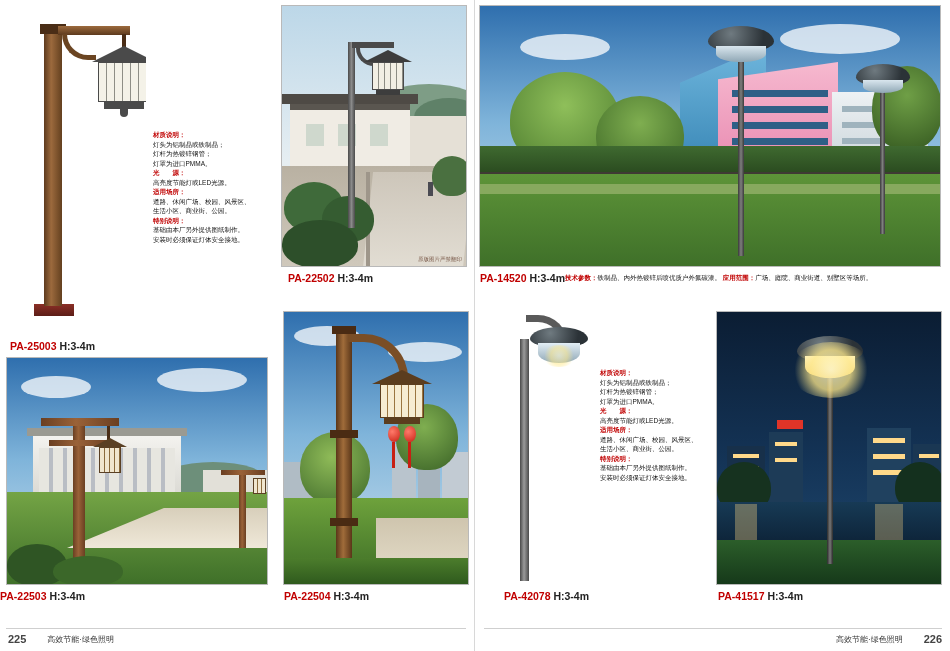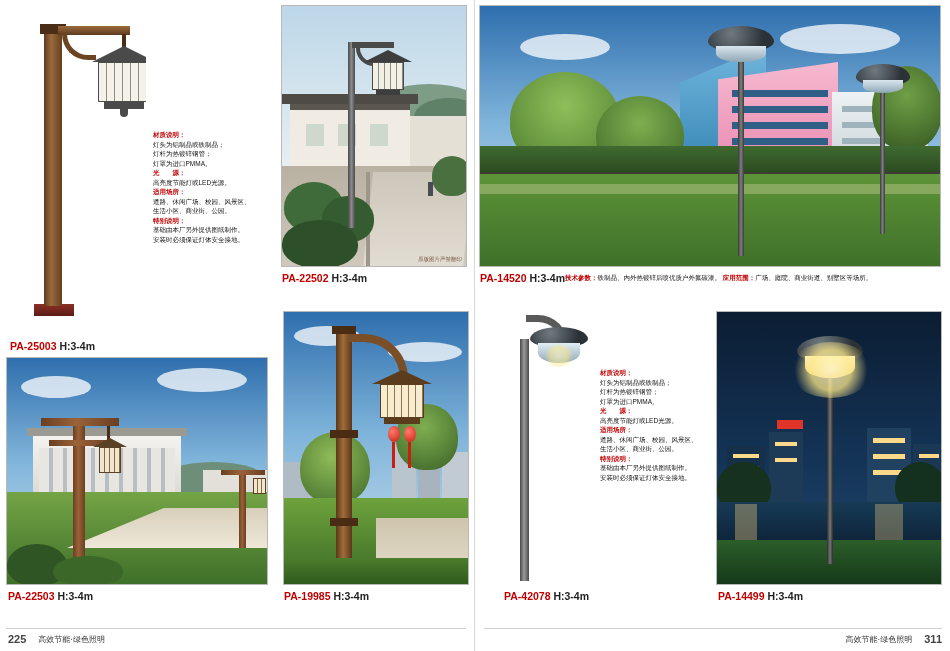--- a/index.html
+++ b/index.html
@@ -51,21 +51,21 @@
     position:absolute;
     font-size:6.5px;
     color:#111;
     white-space:nowrap;
   }
   .technote .hd { color:#c00000; font-weight:bold; }
   
   .footer-left, .footer-right {
     position:absolute; bottom:6px;
     font-size:8px; color:#333;
-    display:flex; align-items:center; gap:12px;
+    display:flex; align-items:center; gap:21px;
   }
   .footer-left { left:8px; }
   .footer-right { right:8px; }
   .pageno {
     font-size:11px; font-weight:bold; color:#444;
   }
   
   .sky { position:absolute; left:0; top:0; right:0; bottom:0; }
   .g-sky-blue { background:linear-gradient(#2f6fae 0%, #7fb4da 45%, #cfe3ef 100%); }
   .g-sky-pale { background:linear-gradient(#bcd7e8 0%,#e6eef2 60%,#dfe7e4 100%); }
@@ -177,21 +177,21 @@
     <div class="pole" style="left:66px; top:36px; width:7px; height:186px; background:linear-gradient(90deg,#4a4a4a,#8a8a8a 50%,#4a4a4a);"></div>
     <div class="pole" style="left:70px; top:36px; width:42px; height:6px; background:#4a4a4a;"></div>
     <div style="position:absolute; left:74px; top:42px; width:24px; height:18px; border-left:4px solid #4a4a4a; border-bottom:4px solid #4a4a4a; border-radius:0 0 0 18px;"></div>
     <div class="lamp-roof" style="left:82px; top:44px; border-left-width:24px; border-right-width:24px; border-bottom-width:12px; border-bottom-color:#3d3d3d;"></div>
     <div class="lamp-box" style="left:90px; top:56px; width:32px; height:28px; background:repeating-linear-gradient(90deg,#f2efe4 0 5px,#8d8d84 5px 6px);"></div>
     <div style="position:absolute; left:94px; top:84px; width:24px; height:5px; background:#3d3d3d;"></div>
 
     <div style="position:absolute; left:146px; top:176px; width:5px; height:14px; background:#4a4a52;"></div>
     <div class="smalltext" style="right:4px; bottom:3px;">原版图片严禁翻印</div>
   </div>
-  <div class="cap" style="left:282px; top:272px;">
+  <div class="cap" style="left:288px; top:272px;">
     <span>PA-22502</span> <span class="dim">H:3-4m</span>
   </div>
 
   <div class="photo" style="left:479px; top:5px; width:462px; height:262px;">
     <div class="sky g-sky-blue"></div>
     <div class="cloud" style="left:40px; top:28px; width:90px; height:26px;"></div>
     <div class="cloud" style="left:300px; top:18px; width:120px; height:30px;"></div>
 
     <div class="bldg" style="left:200px; top:40px; width:86px; height:108px; background:linear-gradient(#6fb6dd,#3f8cba); clip-path:polygon(0 34%,100% 0,100% 100%,0 100%);"></div>
     <div class="bldg" style="left:238px; top:56px; width:120px; height:96px; background:linear-gradient(#f6b9cf,#ea8fb4); clip-path:polygon(0 18%,100% 0,100% 100%,0 100%);"></div>
@@ -255,21 +255,21 @@
     <div class="lamp-roof" style="left:86px; top:80px; border-left-width:17px; border-right-width:17px; border-bottom-width:9px; border-bottom-color:#5a4024;"></div>
     <div class="lamp-box" style="left:92px; top:89px; width:22px; height:26px; background:repeating-linear-gradient(90deg,#f0e6cf 0 4px,#8a6a3c 4px 5px); border-color:#5a4024;"></div>
 
     <div class="wood" style="left:232px; top:112px; width:7px; height:78px;"></div>
     <div class="wood" style="left:214px; top:112px; width:44px; height:5px;"></div>
     <div class="lamp-box" style="left:246px; top:120px; width:13px; height:16px; background:repeating-linear-gradient(90deg,#f0e6cf 0 3px,#8a6a3c 3px 4px); border-color:#5a4024;"></div>
 
     <div class="tree" style="left:0px; top:186px; width:60px; height:42px; background:#2f5524;"></div>
     <div class="tree" style="left:46px; top:198px; width:70px; height:30px; background:#3b6729;"></div>
   </div>
-  <div class="cap" style="left:8px; top:590px;">
+  <div class="cap" style="left:0; top:590px;">
     <span>PA-22503</span> <span class="dim">H:3-4m</span>
   </div>
 
   <div class="photo" style="left:283px; top:311px; width:186px; height:274px;">
     <div class="sky g-sky-blue"></div>
     <div class="cloud" style="left:10px; top:14px; width:66px; height:20px;"></div>
     <div class="cloud" style="left:104px; top:30px; width:74px; height:20px;"></div>
 
     <div class="bldg" style="left:108px; top:132px; width:24px; height:58px; background:#b9c4cd;"></div>
     <div class="bldg" style="left:134px; top:120px; width:22px; height:70px; background:#a7b4be;"></div>
@@ -295,21 +295,21 @@
     <div style="position:absolute; left:100px; top:106px; width:36px; height:6px; background:#5b3d1e;"></div>
 
     <div class="lantern-red" style="left:104px; top:114px; width:12px; height:16px;"></div>
     <div class="lantern-red" style="left:120px; top:114px; width:12px; height:16px;"></div>
     <div style="position:absolute; left:108px; top:130px; width:3px; height:26px; background:#c81f13;"></div>
     <div style="position:absolute; left:124px; top:130px; width:3px; height:26px; background:#c81f13;"></div>
 
     <div style="position:absolute; left:0; bottom:0; width:186px; height:26px; background:linear-gradient(#4c7d2c,#2f5a1d);"></div>
   </div>
   <div class="cap" style="left:284px; top:590px;">
-    <span>PA-19985</span> <span class="dim">H:3-4m</span>
+    <span>PA-22504</span> <span class="dim">H:3-4m</span>
   </div>
 
   <div class="photo" style="left:486px; top:305px; width:110px; height:280px; border:none; background:#fff;">
 
     <div class="pole" style="left:34px; top:34px; width:9px; height:242px; background:linear-gradient(90deg,#4a4a4a,#9a9a9a 45%,#4a4a4a);"></div>
 
     <div style="position:absolute; left:40px; top:10px; width:42px; height:30px; border-top:7px solid #5a5a5a; border-right:7px solid #5a5a5a; border-radius:0 30px 0 0;"></div>
 
     <div class="dome" style="left:44px; top:22px; width:58px; height:20px;"></div>
     <div style="position:absolute; left:52px; top:38px; width:42px; height:20px; background:linear-gradient(#e2eef5,#90a8b6); border-radius:0 0 50% 50%;"></div>
@@ -360,29 +360,29 @@
     <div style="position:absolute; left:158px; top:192px; width:28px; height:36px; background:rgba(255,214,130,.32);"></div>
 
     <div class="grass" style="height:44px; background:linear-gradient(#2c5e2a,#16391a);"></div>
 
     <div class="pole" style="left:110px; top:52px; width:6px; height:200px; background:linear-gradient(90deg,#2b2b2b,#767676 50%,#2b2b2b);"></div>
     <div class="dome" style="left:80px; top:24px; width:66px; height:26px;"></div>
     <div style="position:absolute; left:88px; top:44px; width:50px; height:22px; background:linear-gradient(#fff6d0,#e8c56a); border-radius:0 0 50% 50%;"></div>
     <div class="glow" style="left:72px; top:30px; width:84px; height:56px; opacity:.75;"></div>
   </div>
   <div class="cap" style="left:718px; top:590px;">
-    <span>PA-14499</span> <span class="dim">H:3-4m</span>
+    <span>PA-41517</span> <span class="dim">H:3-4m</span>
   </div>
 
   <div style="position:absolute; left:6px; bottom:22px; width:460px; height:1px; background:#cfcfcf;"></div>
   <div style="position:absolute; left:484px; bottom:22px; width:458px; height:1px; background:#cfcfcf;"></div>
 
   <div class="footer-left">
     <span class="pageno">225</span>
     <span>高效节能·绿色照明</span>
   </div>
 
   <div class="footer-right">
     <span>高效节能·绿色照明</span>
-    <span class="pageno">311</span>
+    <span class="pageno">226</span>
   </div>
 
 </div>
 
 </body></html>

